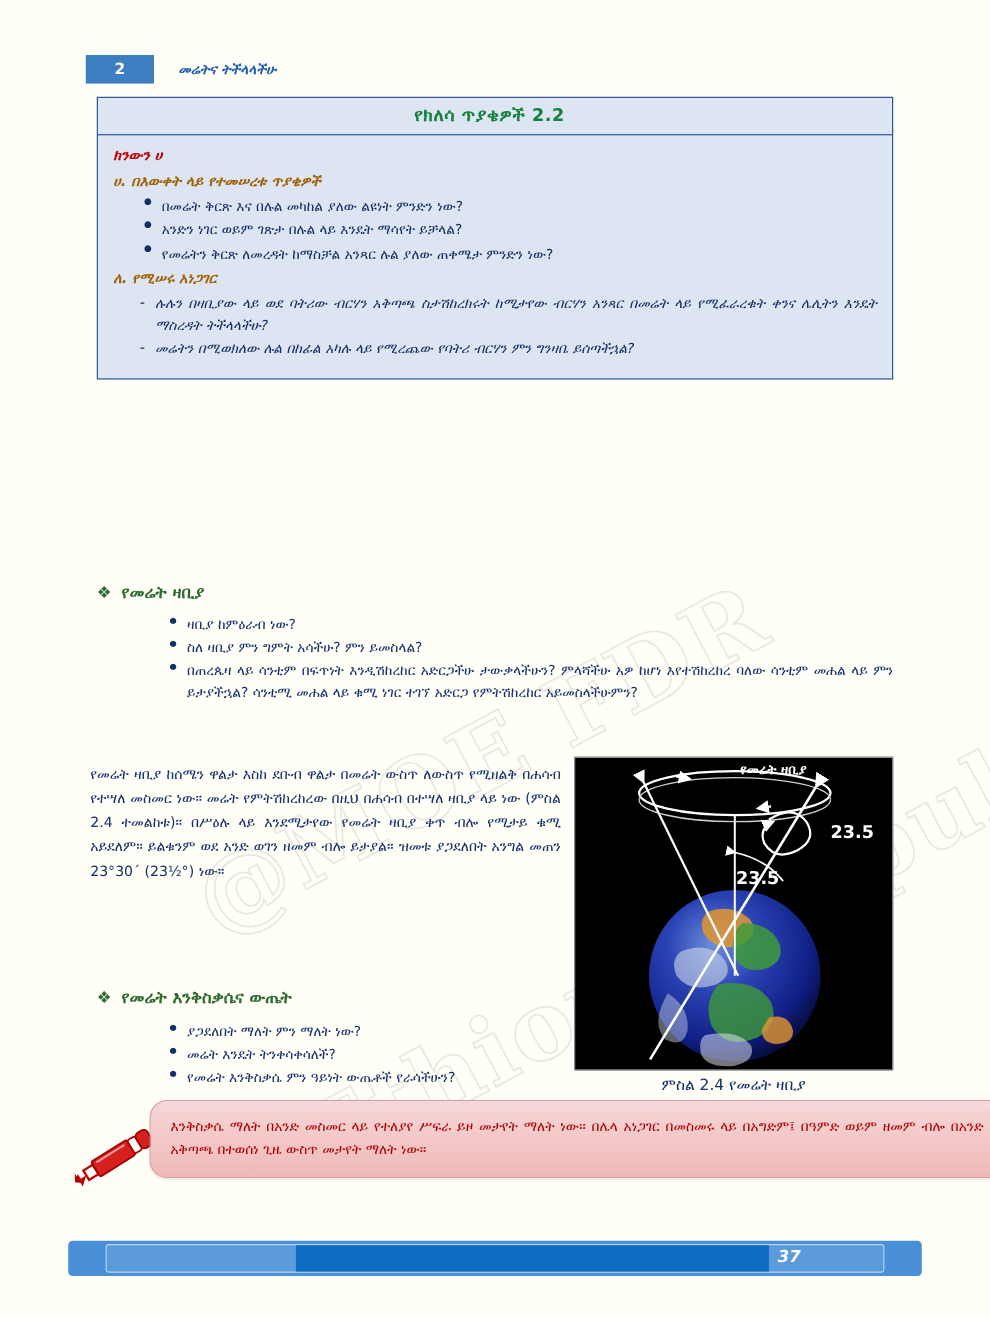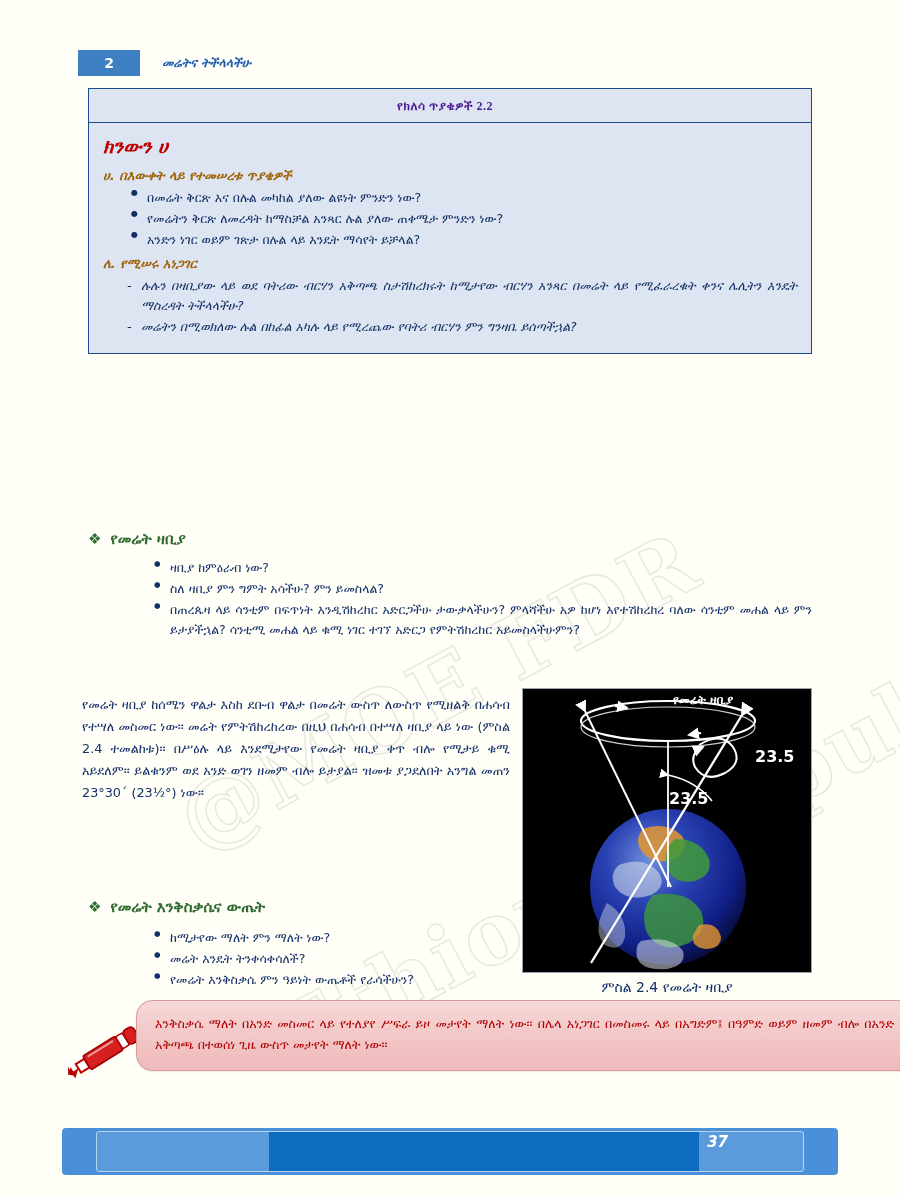--- a/index.html
+++ b/index.html
@@ -78,37 +78,36 @@
     background: #dde5f2;
     box-sizing: border-box;
     z-index: 10;
   }
   .review-title-bar {
     border-bottom: 1.4px solid #1d4a8f;
     padding: 6px 10px 8px 0;
     text-align: center;
   }
   .review-title {
-    color: #4c1d95;
-    font-weight: bold;
-    font-size: 12px;
+    color: #15803d;
+    font-weight: bold;
+    font-size: 16px;
     letter-spacing: 0.5px;
-    font-family: Liberation Serif, serif;
   }
   .review-body {
     padding: 8px 14px 14px 14px;
     color: #122f63;
     font-size: 12.5px;
     line-height: 1.62;
   }
   .sec-red {
     color: #c00000;
     font-weight: bold;
     font-style: italic;
-    font-size: 19px;
+    font-size: 13px;
     margin-bottom: 3px;
   }
   .sec-head {
     color: #a16207;
     font-weight: bold;
     font-style: italic;
     font-size: 13px;
     margin: 2px 0 2px 0;
   }
   ul.bul {
@@ -261,21 +260,21 @@
   .pencil {
     position: absolute;
     left: 8px; top: 18px;
     width: 90px; height: 70px;
   }
 
   
   .footer {
     position: absolute;
     left: 62px; top: 1128px;
-    width: 776px; height: 47px;
+    width: 776px; height: 32px;
     z-index: 10;
   }
   .footer-bar {
     position: absolute;
     inset: 0;
     background: #4a90d9;
     border-radius: 4px;
   }
   .footer-inner {
     position: absolute;
@@ -319,22 +318,22 @@
 
   <div class="review-box">
     <div class="review-title-bar">
       <span class="review-title">የክለሳ ጥያቄዎች 2.2</span>
     </div>
     <div class="review-body">
       <div class="sec-red">ክንውን ሀ</div>
       <div class="sec-head">ሀ. በእውቀት ላይ የተመሠረቱ ጥያቄዎች</div>
       <ul class="bul">
         <li>በመሬት ቅርጽ እና በሉል መካከል ያለው ልዩነት ምንድን ነው?</li>
+        <li>አንድን ነገር ወይም ገጽታ በሉል ላይ እንዴት ማሳየት ይቻላል?</li>
         <li>የመሬትን ቅርጽ ለመረዳት ከማስቻል አንጻር ሉል ያለው ጠቀሜታ ምንድን ነው?</li>
-        <li>አንድን ነገር ወይም ገጽታ በሉል ላይ እንዴት ማሳየት ይቻላል?</li>
       </ul>
       <div class="sec-head">ለ. የሚሠሩ አነጋገር</div>
       <ul class="dash">
         <li>ሉሉን በዛቢያው ላይ ወደ ባትሪው ብርሃን አቅጣጫ ስታሽከረክሩት ከሚታየው ብርሃን አንጻር በመሬት ላይ የሚፈራረቁት ቀንና ሌሊትን እንዴት ማስረዳት ትችላላችሁ?</li>
         <li>መሬትን በሚወክለው ሉል በከፊል አካሉ ላይ የሚረጨው የባትሪ ብርሃን ምን ግንዛቤ ይሰጣችኋል?</li>
       </ul>
     </div>
   </div>
 
   <div class="green-head" style="left:88px; top:530px;">
@@ -398,21 +397,21 @@
     </div>
     <div class="fig-caption">ምስል 2.4 የመሬት ዛቢያ</div>
   </div>
 
   <div class="green-head" style="left:88px; top:898px;">
     <span class="diamond-icon">❖</span>
     <span>የመሬት እንቅስቃሴና ውጤት</span>
   </div>
 
   <ul class="out-list" style="left:152px; top:928px; width:350px;">
-    <li>ከሚታየው ማለት ምን ማለት ነው?</li>
+    <li>ያጋደለበት ማለት ምን ማለት ነው?</li>
     <li>መሬት እንዴት ትንቀሳቀሳለች?</li>
     <li>የመሬት እንቅስቃሴ ምን ዓይነት ውጤቶች የራሳችሁን?</li>
   </ul>
 
   <div class="note-wrap">
     <svg class="pencil" viewBox="0 0 90 70">
       <g transform="rotate(-32 45 35)">
         <path d="M16 30 L26 30 L26 40 L16 40 Z" fill="#ffffff" stroke="#c00000" stroke-width="2"></path>
         <path d="M16 35 L4 35 L8 28 L8 42 Z" fill="#c00000"></path>
         <path d="M4 35 L10 30 L10 40 Z" fill="#b00000"></path>

